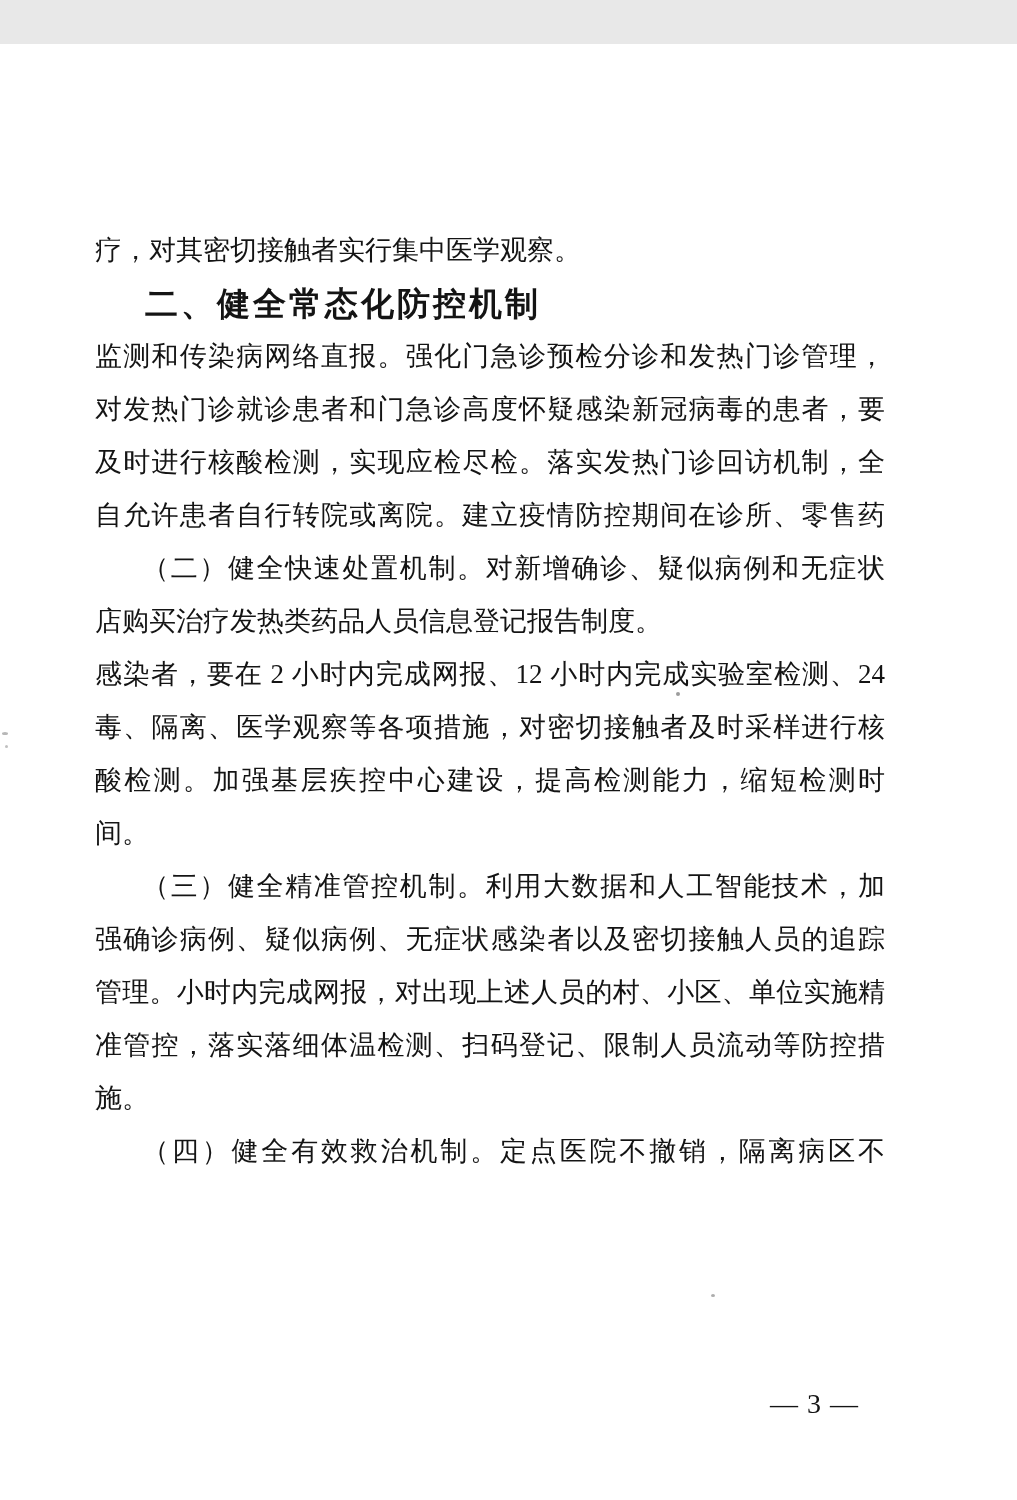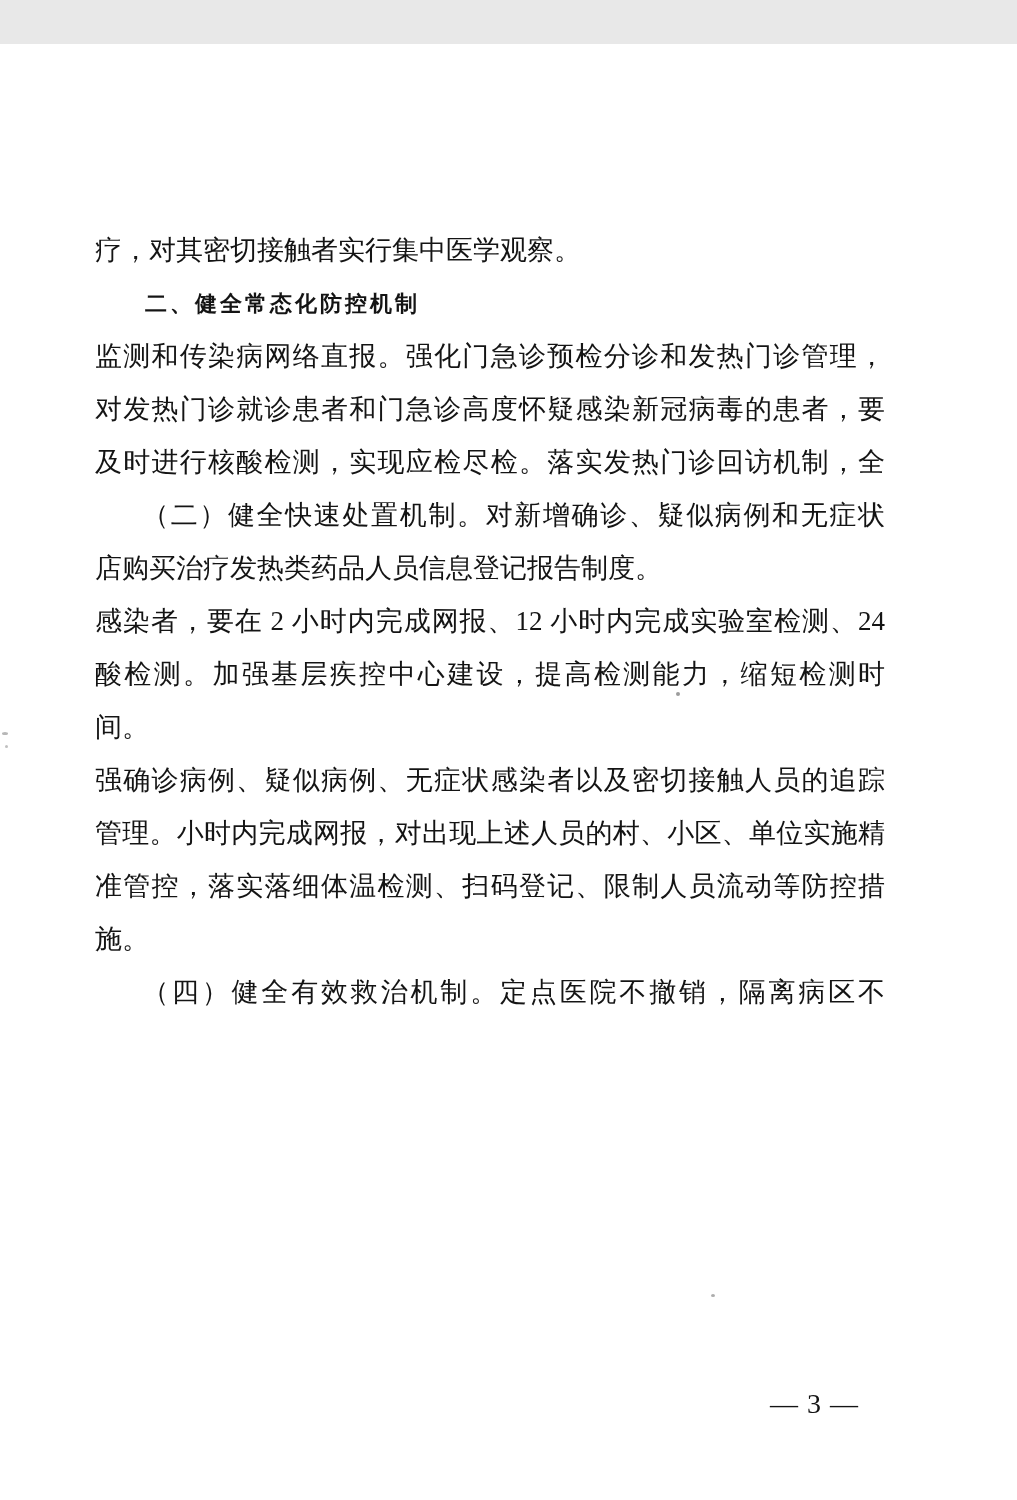--- a/index.html
+++ b/index.html
@@ -35,21 +35,21 @@
     text-align: justify;
     text-align-last: justify;
     text-justify: inter-character;
   }
   .line.indent {
     text-indent: 47px;
   }
   .line.heading {
     font-family: "Liberation Sans", "DejaVu Sans", sans-serif;
     font-weight: bold;
-    font-size: 22px;
+    font-size: 33px;
     letter-spacing: 3px;
     text-indent: 50px;
   }
   .page-number {
     position: absolute;
     left: 770px;
     top: 1338px;
     height: 44px;
     line-height: 44px;
     font-size: 28px;
@@ -71,25 +71,28 @@
 <body>
 
 <div class="page">
 
   <div class="text-block">
     <div class="line">疗，对其密切接触者实行集中医学观察。</div>
     <div class="line heading">二、健全常态化防控机制</div>
     <div class="line justify">监测和传染病网络直报。强化门急诊预检分诊和发热门诊管理，</div>
     <div class="line justify">对发热门诊就诊患者和门急诊高度怀疑感染新冠病毒的患者，要</div>
     <div class="line justify">及时进行核酸检测，实现应检尽检。落实发热门诊回访机制，全</div>
+    <div class="line justify">自允许患者自行转院或离院。建立疫情防控期间在诊所、零售药</div>
     <div class="line indent justify">（二）健全快速处置机制。对新增确诊、疑似病例和无症状</div>
     <div class="line">店购买治疗发热类药品人员信息登记报告制度。</div>
     <div class="line justify">感染者，要在 2 小时内完成网报、12 小时内完成实验室检测、24</div>
+    <div class="line justify">毒、隔离、医学观察等各项措施，对密切接触者及时采样进行核</div>
     <div class="line justify">酸检测。加强基层疾控中心建设，提高检测能力，缩短检测时</div>
     <div class="line">间。</div>
+    <div class="line indent justify">（三）健全精准管控机制。利用大数据和人工智能技术，加</div>
     <div class="line justify">强确诊病例、疑似病例、无症状感染者以及密切接触人员的追踪</div>
     <div class="line justify">管理。小时内完成网报，对出现上述人员的村、小区、单位实施精</div>
     <div class="line justify">准管控，落实落细体温检测、扫码登记、限制人员流动等防控措</div>
     <div class="line">施。</div>
     <div class="line indent justify">（四）健全有效救治机制。定点医院不撤销，隔离病区不</div>
   </div>
 
   <div class="page-number">— 3 —</div>
 
   <div class="speck s1"></div>

